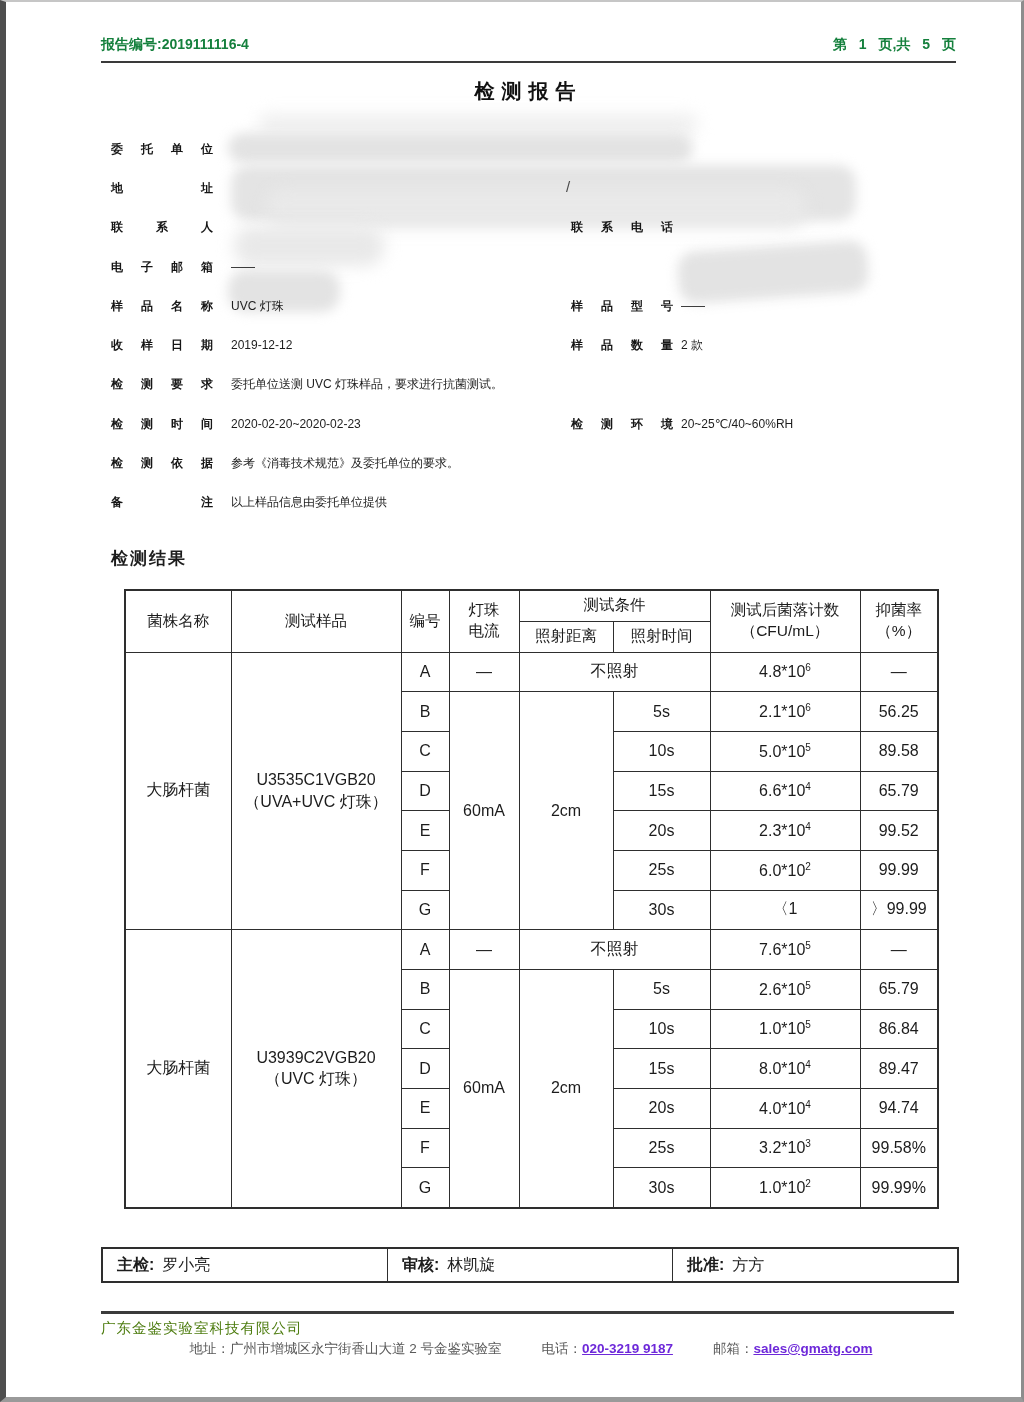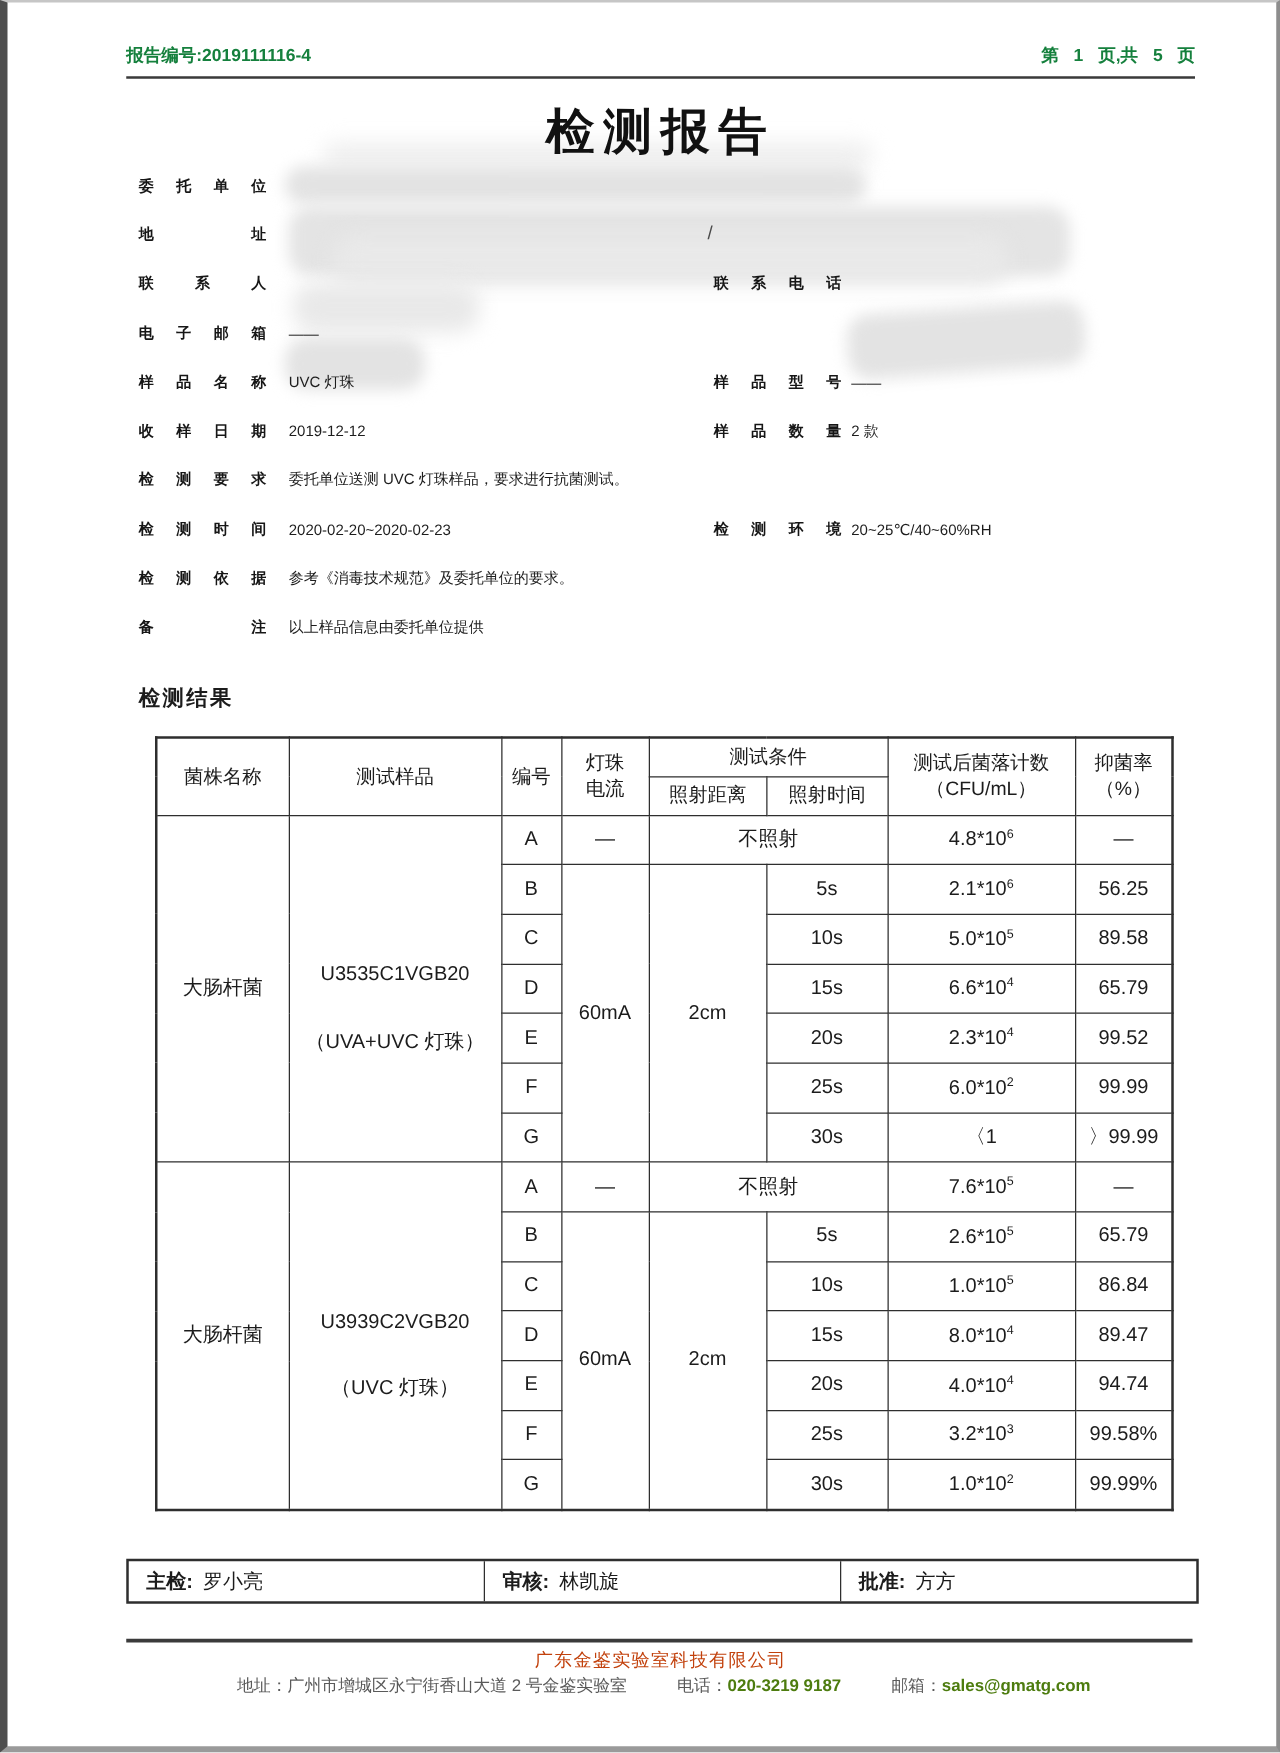--- a/index.html
+++ b/index.html
@@ -6,21 +6,21 @@
   body { background:#e9e9e9; font-family:"Liberation Sans","DejaVu Sans",sans-serif; color:#1c1c1c; }
   .page {
     position:relative; width:1024px; height:1402px; background:#ffffff; overflow:hidden;
     border-left:6px solid #4e4e4e; border-right:3px solid #8d8d8d;
     border-top:2px solid #c6c6c6; border-bottom:5px solid #9a9a9a;
   }
   
   .doc-header { position:absolute; top:34px; left:95px; width:855px; display:flex; justify-content:space-between; font-size:14px; font-weight:bold; color:#15803d; }
   .doc-header .pageinfo { word-spacing:8px; }
   .header-rule { position:absolute; top:59px; left:95px; width:855px; height:2px; background:#3a3a3a; }
-  .title { position:absolute; top:76px; left:95px; width:855px; text-align:center; font-size:39px; font-weight:bold; letter-spacing:7px; color:#111; }
+  .title { position:absolute; top:76px; left:95px; width:855px; text-align:center; font-size:20px; font-weight:bold; letter-spacing:7px; color:#111; }
 
   
   .blob { position:absolute; border-radius:18px; filter:blur(6px); }
   .blob.b1 { left:252px; top:112px; width:440px; height:20px; background:#efefef; filter:blur(8px); }
   .blob.b2 { left:222px; top:131px; width:465px; height:30px; background:#e3e3e3; }
   .blob.b3 { left:225px; top:163px; width:625px; height:56px; background:#e4e4e4; }
   .blob.b4 { left:260px; top:186px; width:540px; height:40px; background:#e9e9e9; filter:blur(8px); }
   .blob.b5 { left:228px; top:224px; width:150px; height:40px; background:#e9e9e9; filter:blur(8px); }
   .blob.b6 { left:222px; top:268px; width:112px; height:42px; background:#e3e3e3; }
   .blob.b7 { left:672px; top:244px; width:190px; height:52px; background:#e3e3e3; transform:rotate(-4deg); }
@@ -36,36 +36,36 @@
   .fvalue.c2 { left:580px; }
 
   
   .results-heading { position:absolute; top:545px; left:105px; font-size:17px; font-weight:bold; letter-spacing:2px; }
   table.results { position:absolute; top:587px; left:118px; width:813px; border-collapse:collapse; table-layout:fixed;
                   border:2px solid #2e2e2e; font-size:15.5px; }
   table.results th, table.results td { border:1px solid #2e2e2e; text-align:center; vertical-align:middle; font-weight:normal; padding:0 2px; }
   table.results thead tr { height:31px; }
   table.results tbody tr { height:39.7px; }
   table.results tbody td { font-size:16px; }
-  td.sample-cell div { line-height:1.35;margin-top:32px; }
+  td.sample-cell div { line-height:1.35; }
   sup.exp { font-size:10px; vertical-align:super; }
 
   
   .sig-table { position:absolute; top:1245px; left:95px; width:858px; height:36px; display:flex;
                border:2px solid #2e2e2e; font-size:16px; }
   .sig-cell { flex:1; display:flex; align-items:center; padding-left:14px; border-left:1.5px solid #2e2e2e; }
   .sig-cell:first-child { border-left:none; }
   .sig-label { font-weight:bold; }
   .sig-name { margin-left:8px; }
 
   
   .footer-rule { position:absolute; top:1309px; left:95px; width:853px; height:3px; background:#3b3b3b; }
-  .footer-company { position:absolute; top:1317px; left:95px; width:855px; text-align:center; font-size:14.5px; color:#c2410c; letter-spacing:1px; }
+  .footer-company { position:absolute; top:1317px; left:95px; width:855px; font-size:14.5px; color:#4d7c0f; letter-spacing:1px; }
   .footer-contact { position:absolute; top:1338px; left:60px; width:930px; display:flex; justify-content:center; gap:40px; font-size:13.5px; color:#5a5a5a; white-space:nowrap; }
-  .footer-contact b { color:#4d7c0f; font-weight:bold; }
+  .footer-contact b { color:#6d28d9; font-weight:bold;text-decoration:underline; }
 </style>
 </head>
 <body>
 
 <div class="page">
 
   <div class="blob b1"></div>
   <div class="blob b2"></div>
   <div class="blob b3"></div>
   <div class="blob b4"></div>

